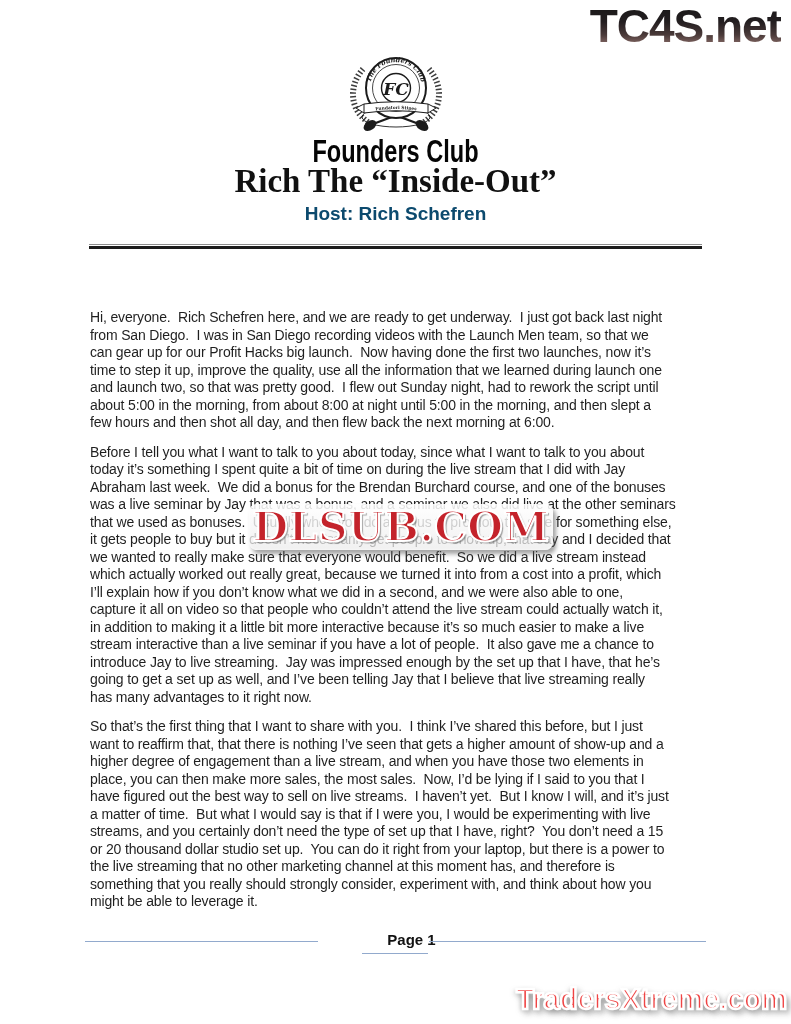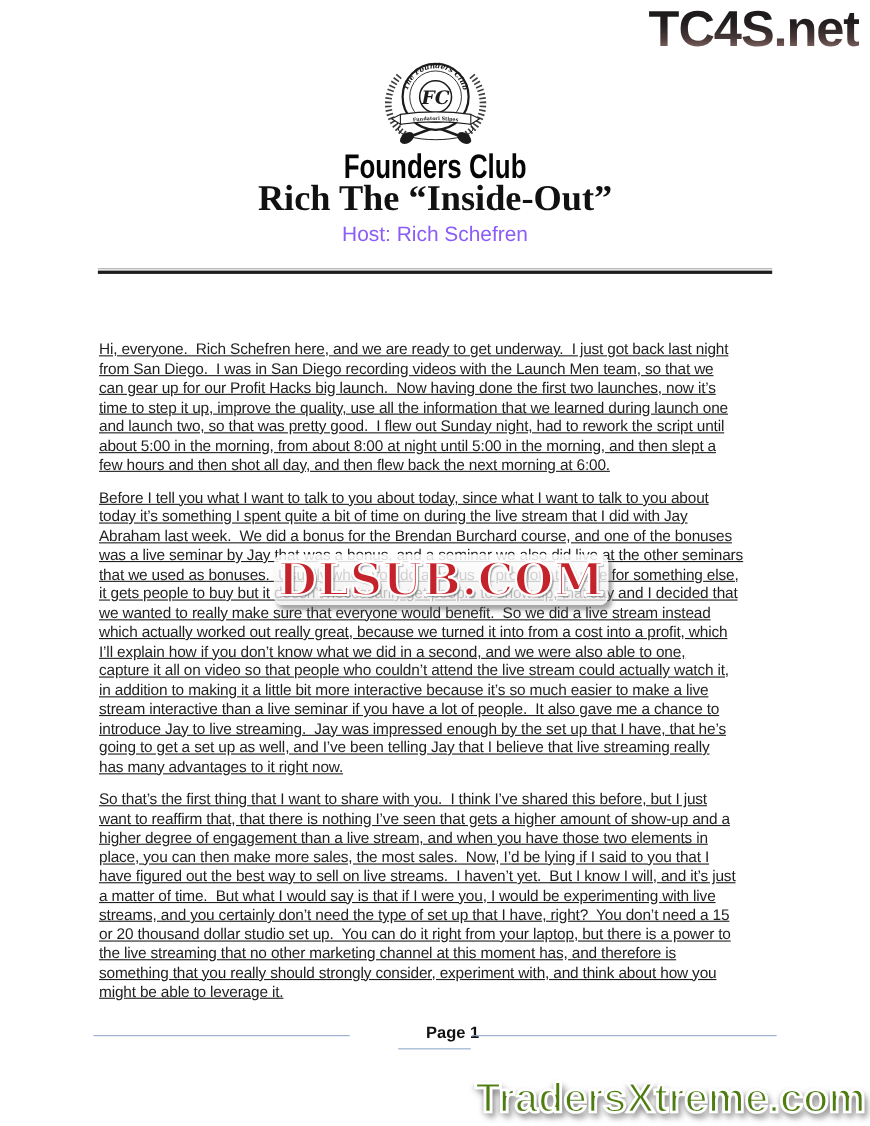--- a/index.html
+++ b/index.html
@@ -12,51 +12,51 @@
         background:linear-gradient(180deg,#181818 0%,#231e20 40%,#4a3a39 68%,#a5827d 100%);
         -webkit-background-clip:text;background-clip:text;color:transparent;}
 
   
   .header{position:absolute;top:54px;left:0;width:100%;text-align:center;}
   .emblem{display:block;margin:0 auto;}
   .club{font-size:31px;line-height:27px;font-weight:bold;color:#050505;
         transform:scaleX(0.76);transform-origin:center;letter-spacing:0;}
   .t1,.t2{font-family:"Liberation Serif", serif;font-weight:bold;font-size:33px;line-height:33px;color:#111;}
   .t1{margin-top:4px;}
-  .host{font-size:19px;line-height:20px;font-weight:normal;margin-top:6px;color:#8b5cf6;}
+  .host{font-size:19px;line-height:20px;font-weight:bold;margin-top:6px;color:#0c4a6e;}
   .rule{width:613px;margin:20px auto 0;}
   .rule .r1{height:1px;background:#8e8e8e;}
   .rule .r2{height:1px;background:#ffffff;}
   .rule .r3{height:3px;background:#1c1c1c;}
 
   
   .body{position:absolute;left:90px;top:309px;width:660px;font-size:14px;line-height:17.5px;
         letter-spacing:-0.15px;color:#1f1f1f;}
-  .body p{margin:0 0 12px 0;white-space:pre;text-decoration:underline;}
+  .body p{margin:0 0 12px 0;white-space:pre;}
 
   
   .watermark{position:absolute;left:249px;top:504px;width:304px;height:46px;
              display:flex;align-items:center;justify-content:center;
              background:linear-gradient(180deg,rgba(255,255,255,0.88) 0%,rgba(235,235,235,0.72) 100%);
              border-radius:8px;box-shadow:3px 4px 4px rgba(90,90,90,0.55), inset 0 0 3px rgba(255,255,255,0.9);}
   .watermark span{font-family:"DejaVu Serif", serif;font-weight:bold;font-size:41px;line-height:41px;
              color:#c4232b;letter-spacing:0.5px;-webkit-text-stroke:2px #ffffff;
              text-shadow:2px 2px 1px rgba(60,60,60,0.45);}
 
   
   .f-line{position:absolute;height:1px;background:#92aacd;}
   .f-left{left:85px;top:941px;width:233px;}
   .f-right{left:429px;top:941px;width:277px;}
   .f-under{left:362px;top:953px;width:66px;}
   .f-label{position:absolute;left:16px;top:931px;width:100%;text-align:center;
            font-size:15px;font-weight:bold;color:#111;}
 
   
-  .traders{position:absolute;top:979px;right:4px;font-size:38px;line-height:40px;font-weight:bold;
-           color:#4d7c0f;letter-spacing:0px;-webkit-text-stroke:2.5px #ffffff;
+  .traders{position:absolute;top:979px;right:4px;font-size:29px;line-height:40px;font-weight:bold;
+           color:#ef4444;letter-spacing:0px;-webkit-text-stroke:2.5px #ffffff;
            text-shadow:0 0 2px rgba(255,255,255,0.95), 3px 4px 6px rgba(105,105,105,0.9),
                        -2px 2px 5px rgba(140,140,140,0.6);}
 </style>
 </head>
 <body>
 
 <div class="page">
 
   <div class="tc4s">TC4S.net</div>
 

